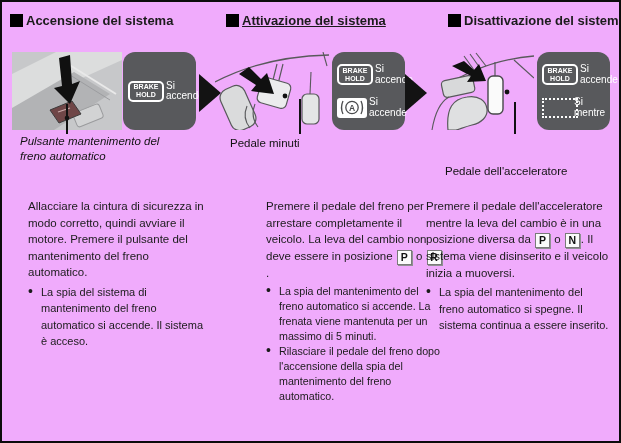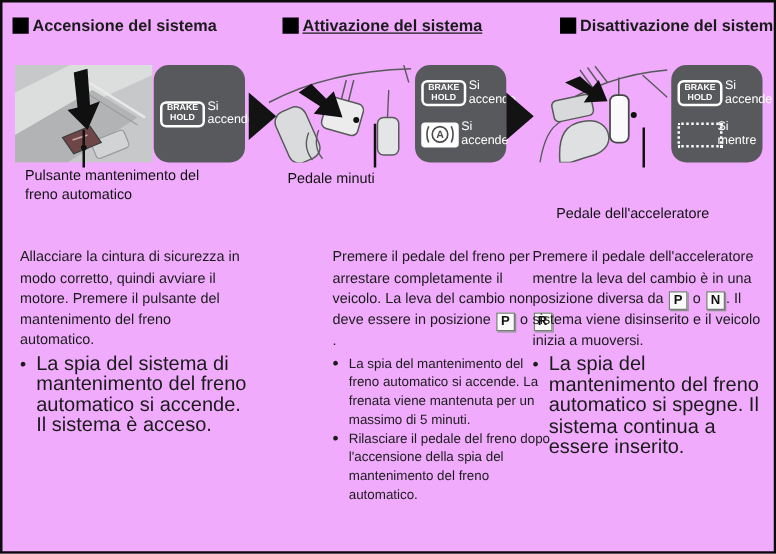--- a/index.html
+++ b/index.html
@@ -33,21 +33,21 @@
   }
   .caption{position:absolute; font-size:11.5px; line-height:15px; color:#121212;}
   .callout{position:absolute; width:1.5px; background:#111;}
   .flow-arrow{
     position:absolute; top:72px; width:0; height:0;
     border-top:19px solid transparent; border-bottom:19px solid transparent; border-left:22px solid #131313;
   }
   .body-txt{position:absolute; top:196px;}
   .para{font-size:11.5px; line-height:16.5px; margin:0;}
   .bullets{margin:3px 0 0 0; padding:0; list-style:none;}
-  .bullets li{position:relative; padding-left:13px; font-size:16px; line-height:16.5px;}
+  .bullets li{position:relative; padding-left:13px; font-size:11px; line-height:16.5px;}
   .bullets li::before{content:"\2022"; position:absolute; left:0; top:-1px; font-size:14px;}
   .bullets.small li{font-size:10.7px; line-height:15px;}
   .keycap{
     display:inline-block; min-width:9px; padding:0 2px; text-align:center;
     background:#fafafa; border:1px solid #7a7a7a; box-shadow:1px 1px 0 #8f9092;
     font-size:10.5px; font-weight:bold; line-height:13px; color:#111; vertical-align:-1px; margin:0 1px;
   }
   svg{display:block;}
 </style>
 </head>
@@ -79,21 +79,21 @@
         <span>BRAKE</span>
         <span>HOLD</span>
       </span>
       <span class="ind-status">
         <span class="w">Si</span>
         <span class="w">accende</span>
       </span>
     </div>
   </div>
   <div class="callout" style="left:64px; top:102px; height:30px;"></div>
-  <div class="caption" style="left:18px; top:132px; width:155px;">Pulsante mantenimento del freno automatico</div>
+  <div class="caption" style="left:18px; top:132px; width:155px;font-style:italic;">Pulsante mantenimento del freno automatico</div>
 
   <div class="flow-arrow" style="left:197px;"></div>
 
   <div class="col-header" style="left:224px;text-decoration:underline;">
     <span class="sq"></span><span>Attivazione del sistema</span>
   </div>
 
   <div class="illu" style="left:213px;">
     <svg width="114" height="78" viewBox="0 0 114 78">
       <path d="M0,30 C34,12 74,4 114,3" stroke="#58595b" stroke-width="1.3" fill="none"></path>
@@ -176,21 +176,21 @@
       <span class="offlamp"></span>
       <span class="ind-status" style="margin-left:-6px;">
         <span class="w">Si</span>
         <span class="w">mentre</span>
       </span>
     </div>
   </div>
   <div class="callout" style="left:512px; top:100px; height:32px;"></div>
   <div class="caption" style="left:443px; top:134px; width:160px;margin-top:28px;">Pedale dell'acceleratore</div>
 
-  <div class="body-txt" style="left:14px; width:182px;">
+  <div class="body-txt" style="left:26px; width:182px;">
     <p class="para">Allacciare la cintura di sicurezza in modo corretto, quindi avviare il motore. Premere il pulsante del mantenimento del freno automatico.</p>
     <ul class="bullets">
       <li>La spia del sistema di mantenimento del freno automatico si accende. Il sistema è acceso.</li>
     </ul>
   </div>
 
   <div class="body-txt" style="left:220px; width:178px;margin-left:44px;">
     <p class="para"><span>Premere il pedale del freno per arrestare completamente il veicolo. La leva del cambio non deve essere in posizione </span><span class="keycap">P</span><span> o </span><span class="keycap">R</span><span>.</span></p>
     <ul class="bullets small">
       <li>La spia del mantenimento del freno automatico si accende. La frenata viene mantenuta per un massimo di 5 minuti.</li>

